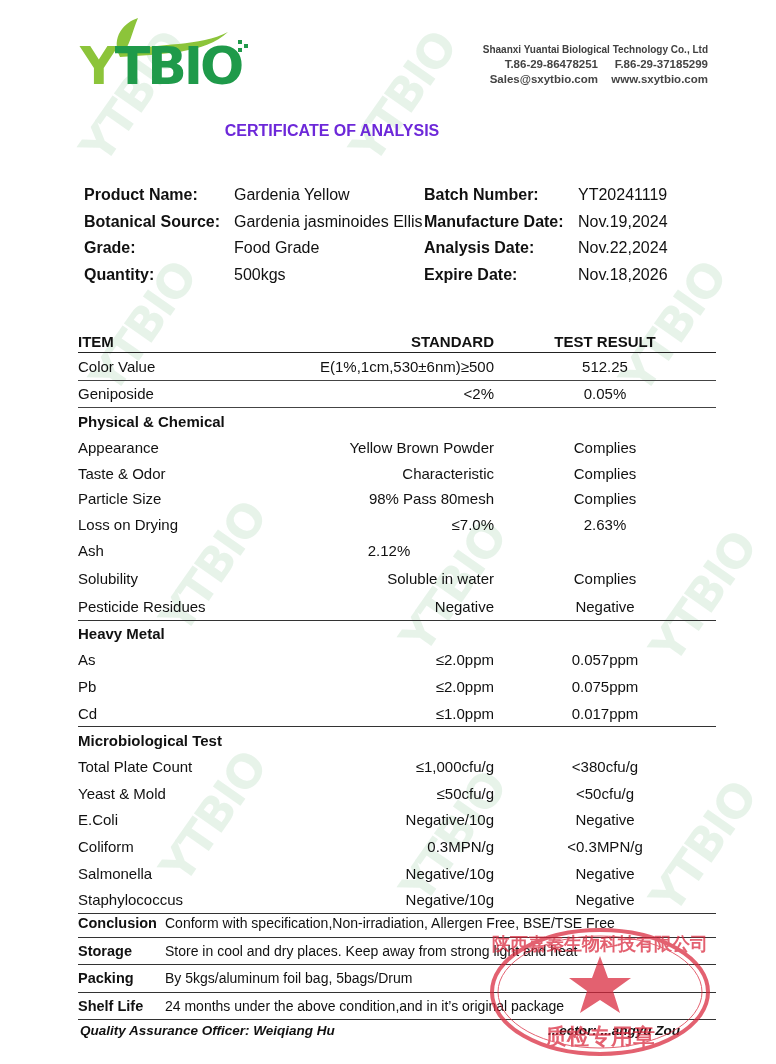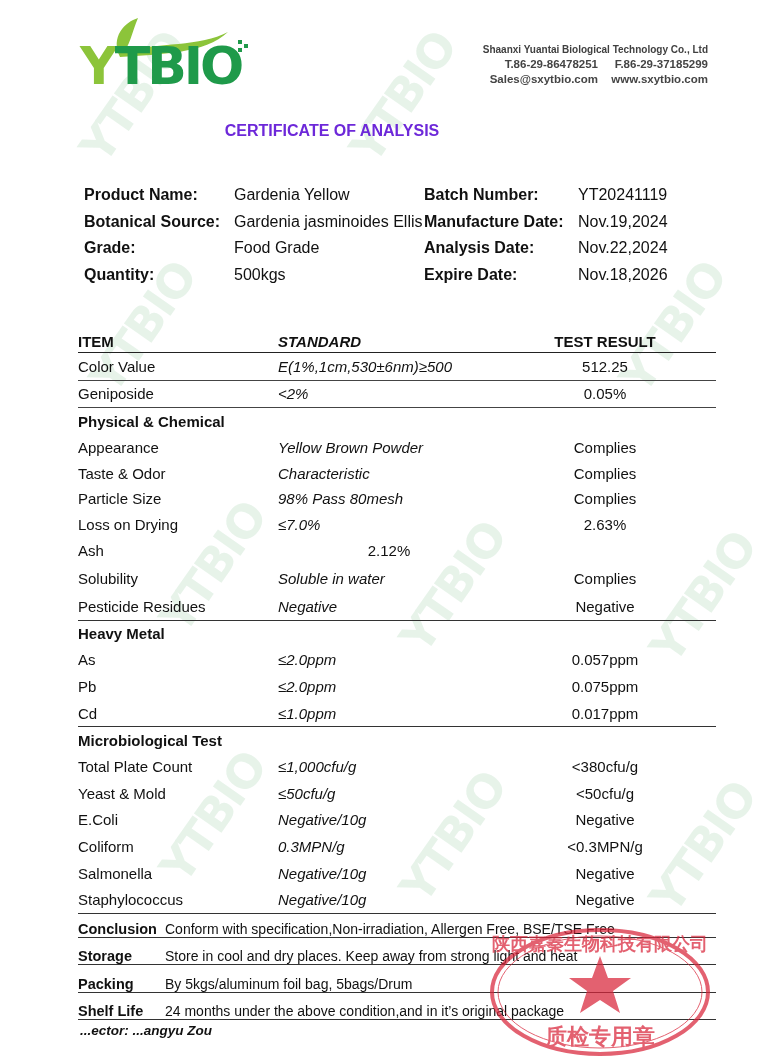--- a/index.html
+++ b/index.html
@@ -35,30 +35,30 @@
   .info { left: 84px; top: 182px; z-index: 2; font-size: 16px; }
   .info-row { display: flex; height: 26.5px; align-items: center; }
   .info .lbl { width: 150px; font-weight: bold; }
   .info .val { width: 190px; }
   .info .lbl2 { width: 154px; font-weight: bold; }
   .info .val2 { width: 120px; }
 
   .table { left: 78px; top: 330px; width: 638px; z-index: 2; font-size: 15px; }
   .tr { display: flex; align-items: center; position: relative; }
   .tr .c1 { width: 200px; }
-  .tr .c2 { width: 216px; text-align: left; font-style: italic; }
+  .tr .c2 { width: 216px; text-align: right; }
   .tr .c3 { width: 222px; text-align: center; }
   .hdr { font-weight: bold; height: 22px; border-bottom: 1.5px solid #222; }
   .line { border-bottom: 1.5px solid #444; }
   .sec { font-weight: bold; height: 26px; }
   .r { height: 26.6px; }
   .tr.bb { border-bottom: 1.5px solid #333; }
 
   .notes { left: 78px; top: 910px; width: 638px; z-index: 2; font-size: 14px; }
-  .note-row { display: flex; align-items: flex-end; height: 26.5px; border-bottom: 1.5px solid #333; }
+  .note-row { display: flex; align-items: center; height: 26.5px; border-bottom: 1.5px solid #333; }
   .note-row .nl { width: 87px; font-weight: bold; font-size: 14.5px; }
   .note-row .nv { flex: 1; }
   .sign { left: 80px; top: 1023px; width: 640px; z-index: 2; font-style: italic; font-weight: bold; font-size: 13.5px; display: flex; justify-content: space-between; }
   .stamp { left: 484px; top: 920px; width: 232px; height: 138px; z-index: 3; opacity: 0.72; pointer-events: none; }
 </style>
 </head>
 <body>
 
 <div class="wm" style="left:60px;top:70px;">YTBIO</div>
 <div class="wm" style="left:330px;top:70px;">YTBIO</div>
@@ -247,20 +247,21 @@
     <span class="nl">Packing</span>
     <span class="nv">By 5kgs/aluminum foil bag, 5bags/Drum</span>
   </div>
   <div class="note-row">
     <span class="nl">Shelf Life</span>
     <span class="nv">24 months under the above condition,and in it’s original package</span>
   </div>
 </div>
 
 <div class="abs sign">
+  <span>Quality Assurance Officer: Weiqiang Hu</span>
   <span style="margin-right:40px">...ector: ...angyu Zou</span>
 </div>
 
 <svg class="abs stamp" viewBox="0 0 232 138">
   <ellipse cx="116" cy="72" rx="108" ry="62" fill="none" stroke="#d9253a" stroke-width="4"></ellipse>
   <ellipse cx="116" cy="72" rx="102" ry="56" fill="none" stroke="#d9253a" stroke-width="1"></ellipse>
   <polygon points="116,36 124,58 147,58 129,71 136,93 116,80 96,93 103,71 85,58 108,58" fill="#d9253a"></polygon>
   <text x="116" y="30" text-anchor="middle" font-family="DejaVu Sans, sans-serif" font-size="18" fill="#d9253a" font-weight="bold">陕西嘉秦生物科技有限公司</text>
   <text x="116" y="124" text-anchor="middle" font-family="DejaVu Sans, sans-serif" font-size="22" fill="#d9253a" font-weight="bold">质检专用章</text>
 </svg>

